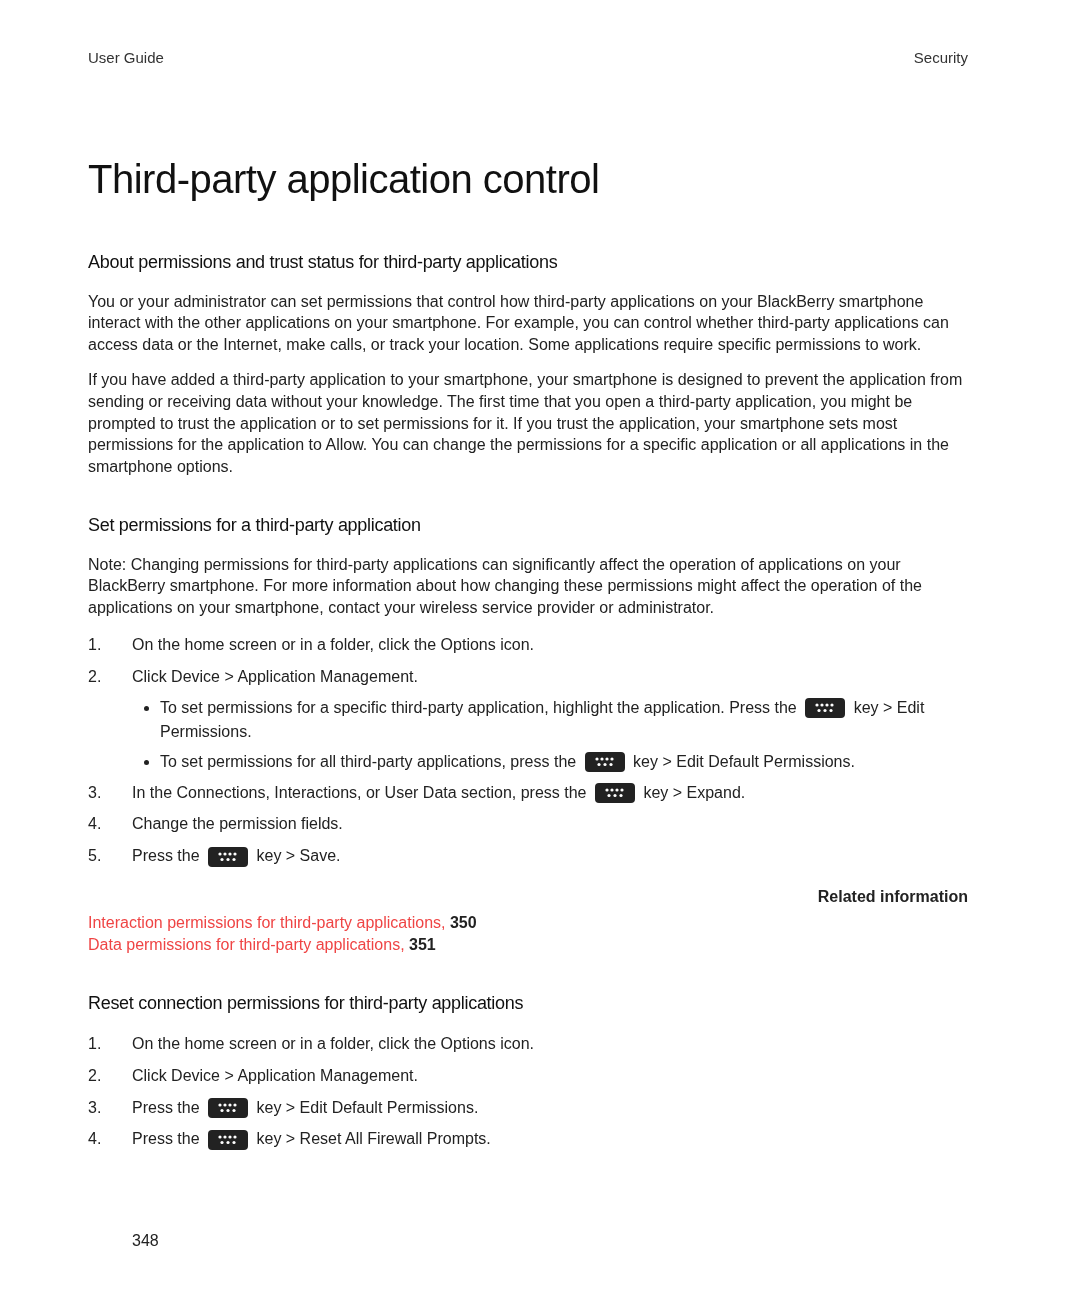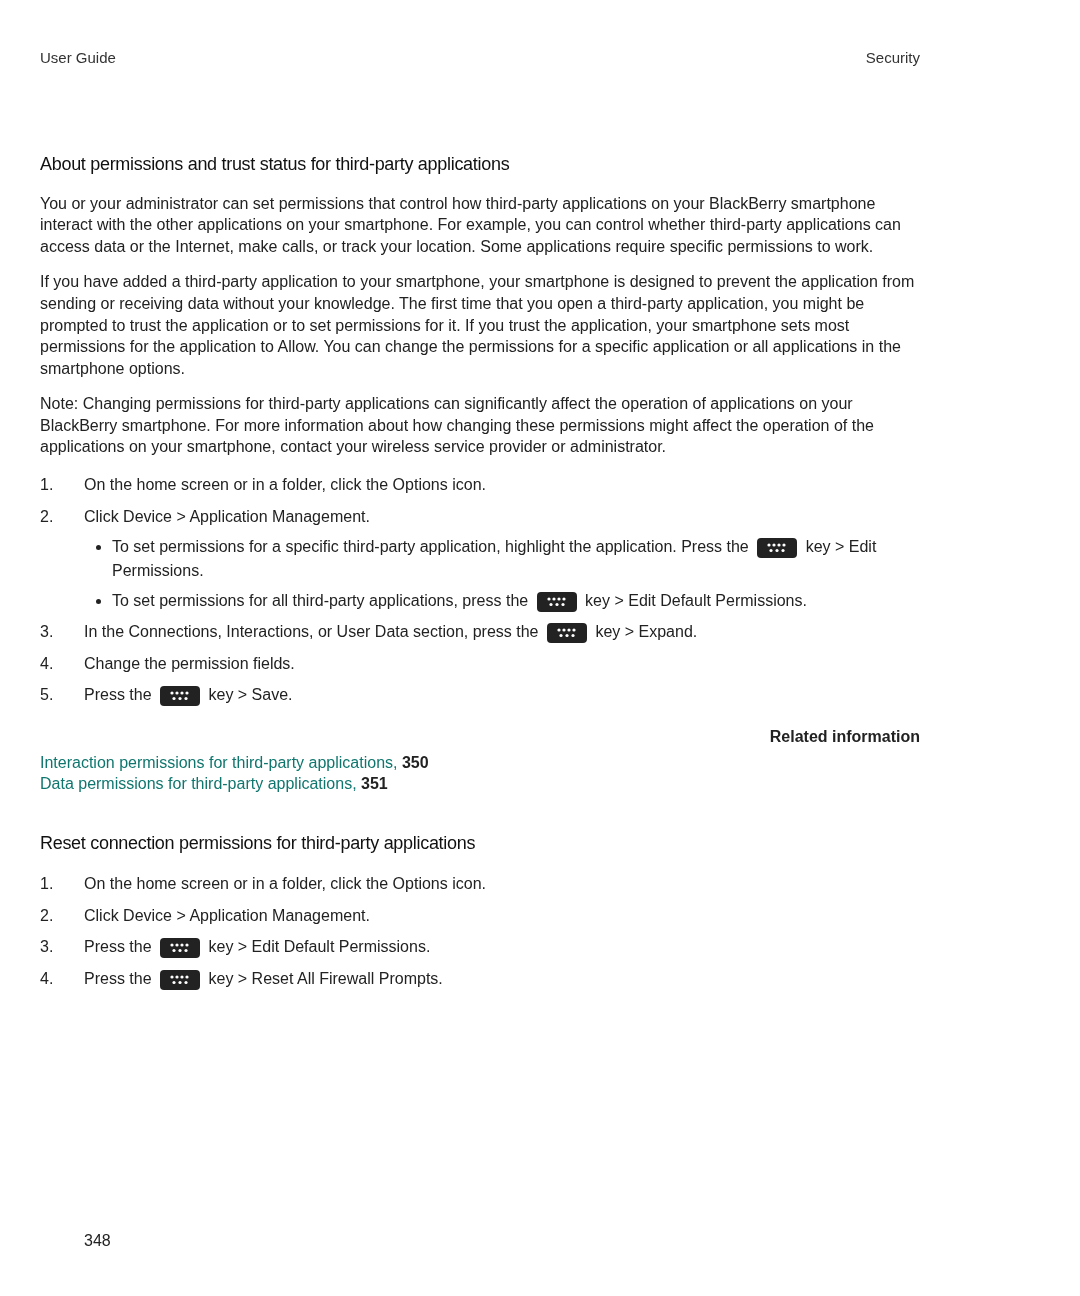--- a/index.html
+++ b/index.html
@@ -10,20 +10,21 @@
     font-family: "Helvetica Neue", Arial, sans-serif;
     font-size: 16px;
     line-height: 1.35;
   }
   .page {
     width: 988px;
     min-height: 1296px;
     box-sizing: border-box;
     padding: 48px 68px 48px 40px;
     position: relative;
+    margin-left: 48px;
   }
   .header-row {
     display: flex;
     justify-content: space-between;
     font-size: 15px;
     color: #333;
     margin-bottom: 84px;
   }
   h1.page-title {
     font-size: 40px;
@@ -98,21 +99,21 @@
     top: 50%;
     transform: translate(-50%, -50%);
   }
   .related-heading {
     font-weight: 700;
     font-size: 16px;
     margin: 18px 0 4px 0;
     text-align: right;
   }
   a.xref {
-    color: #0f766e;
+    color: #ef4444;
     text-decoration: none;
   }
   .xref-page {
     color: #222;
     font-weight: bold;
   }
   .page-number {
     position: absolute;
     bottom: 44px;
     left: 84px;
@@ -123,25 +124,27 @@
 </head>
 <body>
 
 <div class="page">
 
   <div class="header-row">
     <span>User Guide</span>
     <span>Security</span>
   </div>
 
+  <h1 class="page-title">Third-party application control</h1>
 
   <h2 class="section-title">About permissions and trust status for third-party applications</h2>
   <p class="body">You or your administrator can set permissions that control how third-party applications on your BlackBerry smartphone interact with the other applications on your smartphone. For example, you can control whether third-party applications can access data or the Internet, make calls, or track your location. Some applications require specific permissions to work.</p>
   <p class="body">If you have added a third-party application to your smartphone, your smartphone is designed to prevent the application from sending or receiving data without your knowledge. The first time that you open a third-party application, you might be prompted to trust the application or to set permissions for it. If you trust the application, your smartphone sets most permissions for the application to Allow. You can change the permissions for a specific application or all applications in the smartphone options.</p>
 
+  <h2 class="section-title">Set permissions for a third-party application</h2>
   <p class="body">
     <span class="note-label">Note:</span><span> Changing permissions for third-party applications can significantly affect the operation of applications on your BlackBerry smartphone. For more information about how changing these permissions might affect the operation of the applications on your smartphone, contact your wireless service provider or administrator.</span>
   </p>
 
   <ol class="steps">
     <li>
       <span>On the home screen or in a folder, click the </span><b>Options</b><span> icon.</span>
     </li>
     <li>
       <span>Click </span><b>Device</b><span> &gt; </span><b>Application Management</b><span>.</span>

